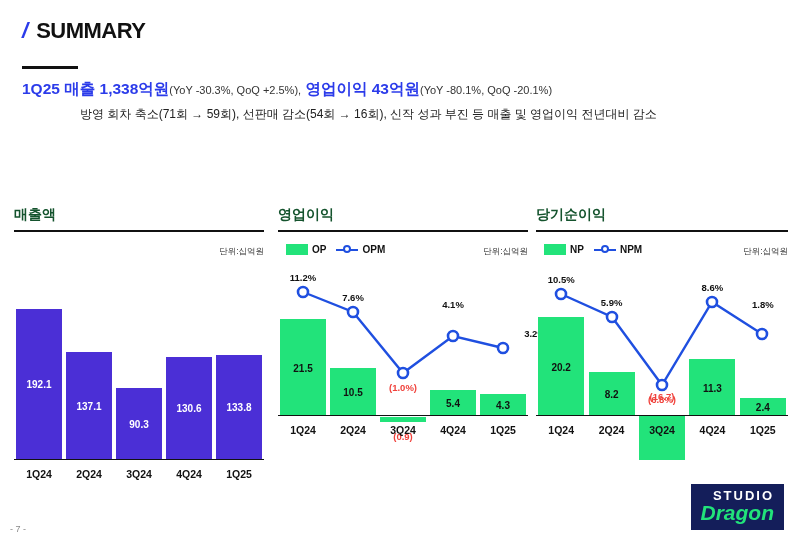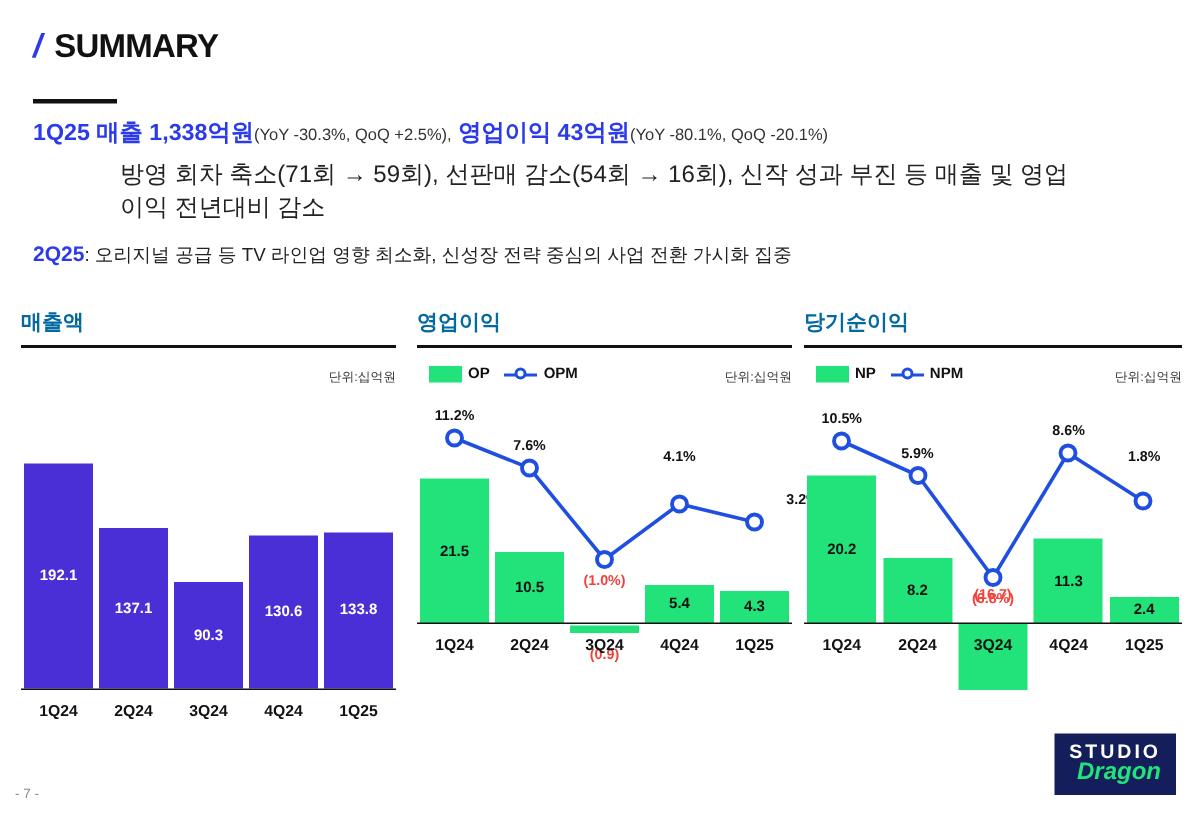--- a/index.html
+++ b/index.html
@@ -13,30 +13,30 @@
   
   .hdr{position:absolute;left:22px;top:18px;display:flex;align-items:center;gap:8px;}
   .hdr .slash{color:#2b3bea;font-size:22px;font-weight:bold;font-style:italic;}
   .hdr .title{color:#111111;font-size:22px;font-weight:bold;letter-spacing:-0.5px;}
 
   
   .sum{position:absolute;left:22px;top:66px;width:700px;}
   .sum .rule{width:56px;height:3px;background:#111;margin-bottom:10px;}
   .line1{font-size:15.5px;font-weight:bold;color:#2b3bea;line-height:1.35;}
   .line1 .small{font-size:11px;font-weight:normal;color:#333;}
-  .line2{font-size:16px;color:#222;margin-top:6px;margin-left:58px;line-height:1.4;}
+  .line2{font-size:12px;color:#222;margin-top:6px;margin-left:58px;line-height:1.4;}
   .line3{font-size:14px;color:#2b3bea;font-weight:bold;margin-top:10px;}
   .line3 .body{color:#222;font-weight:normal;font-size:12.5px;}
 
   
   .panel{position:absolute;top:206px;}
   .p1{left:14px;width:250px;}
   .p2{left:278px;width:250px;}
   .p3{left:536px;width:252px;}
-  .ptitle{font-size:14px;font-weight:bold;color:#0369a1;}
+  .ptitle{font-size:14px;font-weight:bold;color:#14532d;}
   .ptitle-rule{height:2px;background:#111;margin-top:6px;width:100%;}
   .unit{position:absolute;right:0;top:40px;font-size:8.5px;color:#333;}
   .legend{position:absolute;left:8px;top:38px;display:flex;align-items:center;gap:10px;font-size:10px;font-weight:bold;color:#111;}
   .legend .sw{display:inline-block;width:22px;height:11px;background:#22e37a;margin-right:4px;vertical-align:middle;}
   .legend .ln{display:inline-block;width:22px;height:2px;background:#1f4fe0;position:relative;margin-right:4px;vertical-align:middle;}
   .legend .ln:after{content:"";position:absolute;left:7px;top:-3.5px;width:8px;height:8px;border-radius:50%;background:#fff;border:2px solid #1f4fe0;box-sizing:border-box;}
   .legend .itm{display:flex;align-items:center;}
 
   .plot{position:absolute;left:0;top:58px;width:100%;height:196px;}
   .axis{position:absolute;left:0;right:0;bottom:0;height:1px;background:#111;}
@@ -51,42 +51,39 @@
   .bar.green{background:#22e37a;}
   .bar .vlab.dark{color:#111;}
   .vlab-out{position:absolute;left:0;right:0;text-align:center;font-size:9.5px;font-weight:bold;color:#f0423c;}
 
   svg.ovl{position:absolute;left:0;top:0;width:100%;height:100%;overflow:visible;}
   .plab{position:absolute;font-size:9.5px;font-weight:bold;color:#111;transform:translateX(-50%);white-space:nowrap;}
 
   .pagenum{position:absolute;left:10px;bottom:10px;font-size:9px;color:#888;}
   .logo{position:absolute;right:16px;bottom:14px;text-align:right;background:#141e5a;padding:5px 10px 6px 10px;}
   .logo .l1{color:#ffffff;font-size:13px;font-weight:bold;letter-spacing:2px;line-height:1;}
-  .logo .l2{color:#22e37a;font-size:16px;font-weight:bold;font-style:italic;line-height:1.05;text-align:right;}
+  .logo .l2{color:#22e37a;font-size:21px;font-weight:bold;font-style:italic;line-height:1.05;text-align:right;}
 </style>
 </head>
 <body>
 
 <div class="slide">
 
   <div class="hdr">
     <span class="slash">/</span>
     <span class="title">SUMMARY</span>
   </div>
 
   <div class="sum">
     <div class="rule"></div>
     <div class="line1">
       <span>1Q25 매출 1,338억원</span><span class="small">(YoY -30.3%, QoQ +2.5%),</span>
       <span>영업이익 43억원</span><span class="small">(YoY -80.1%, QoQ -20.1%)</span>
     </div>
     <div class="line2">방영 회차 축소(71회 → 59회), 선판매 감소(54회 → 16회), 신작 성과 부진 등 매출 및 영업이익 전년대비 감소</div>
-    <div class="line3">
-      <span>2Q25</span><span class="body">: 오리지널 공급 등 TV 라인업 영향 최소화, 신성장 전략 중심의 사업 전환 가시화 집중</span>
-    </div>
   </div>
 
   <div class="panel p1">
     <div class="ptitle">매출액</div>
     <div class="ptitle-rule"></div>
     <div class="unit">단위:십억원</div>
     <div class="plot">
       <div class="bars">
         <div class="bcell">
             <div class="bar purple" style="height:150px">

